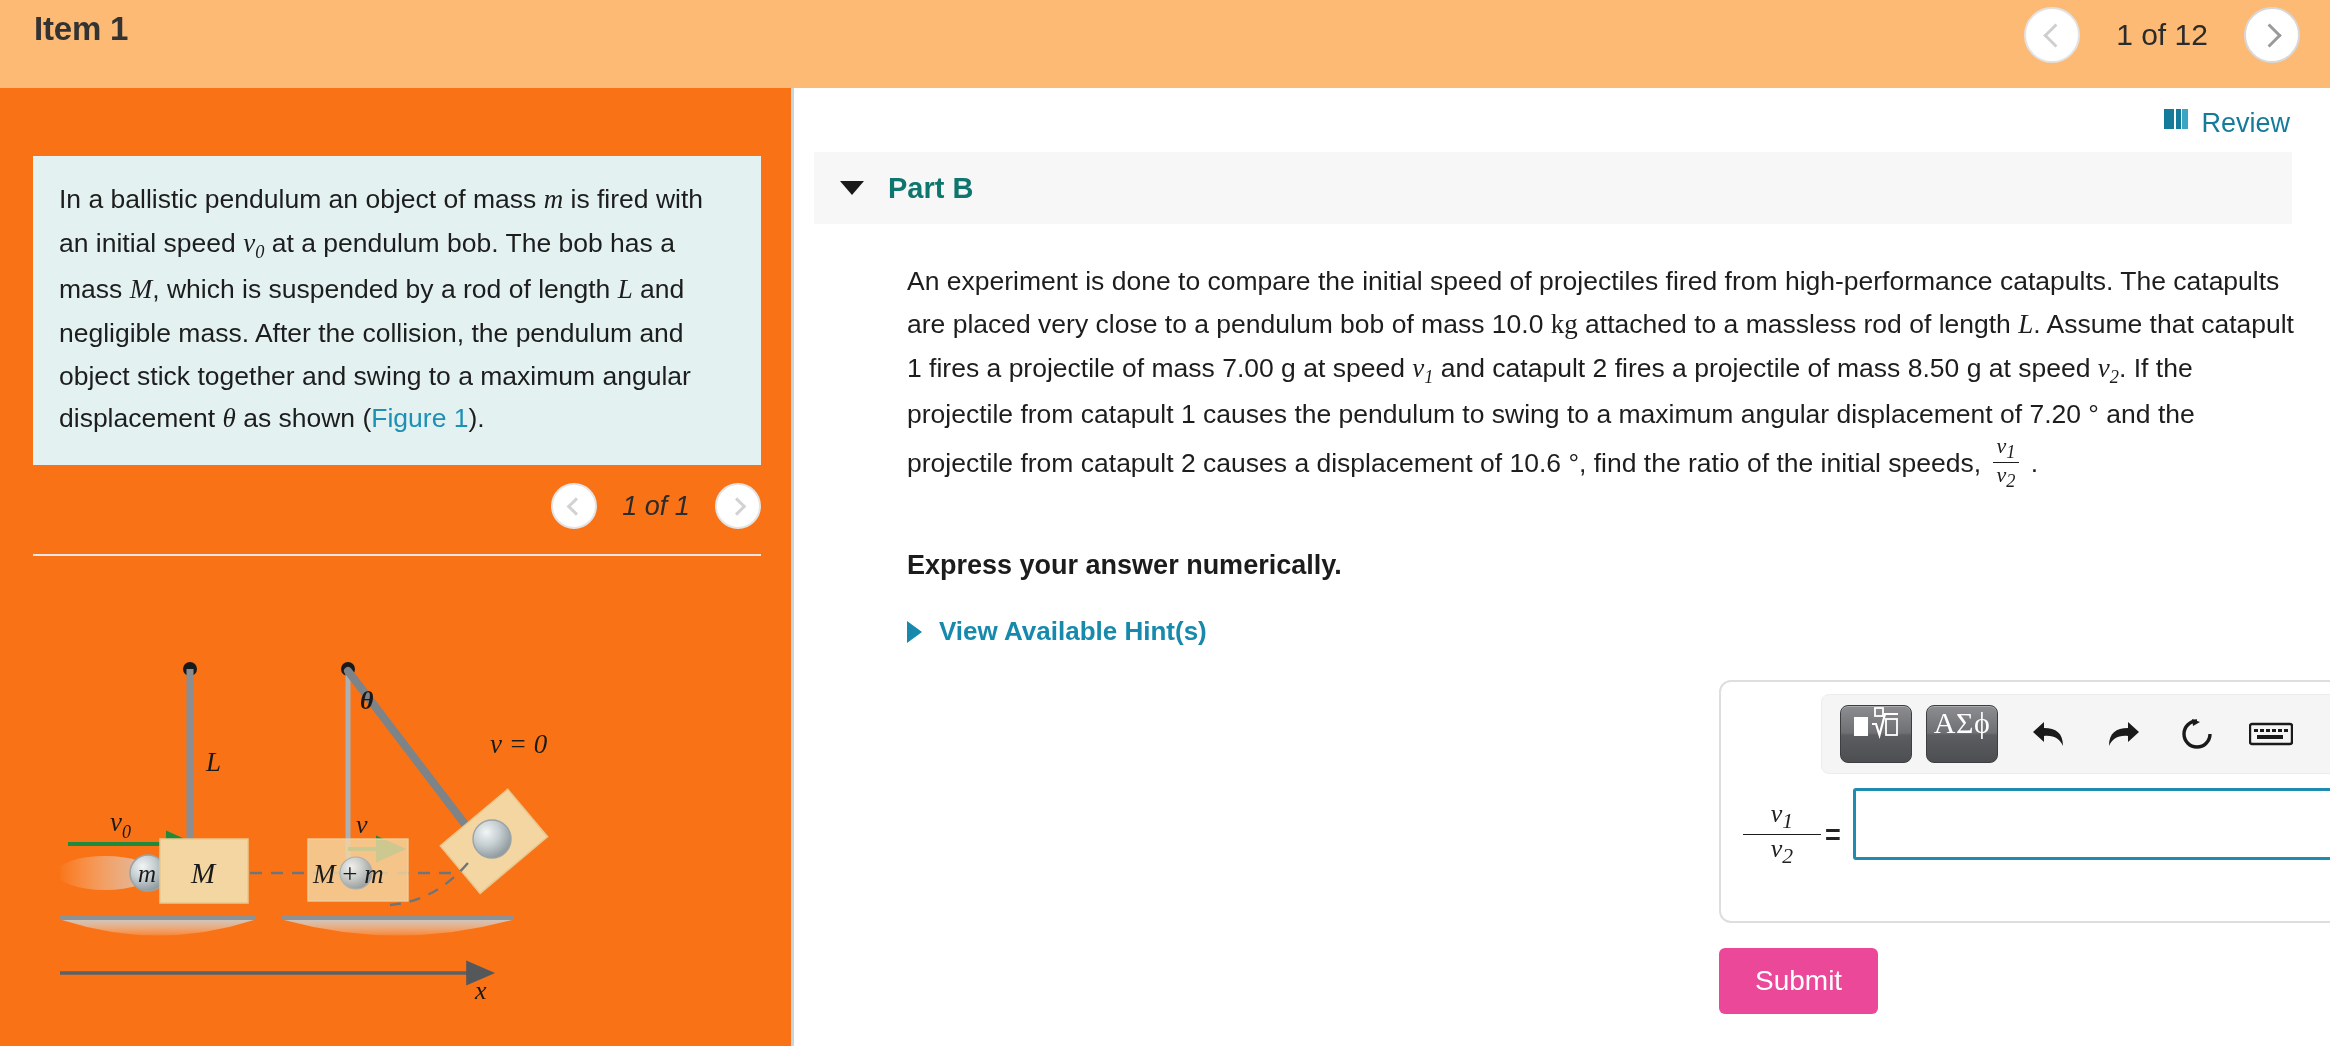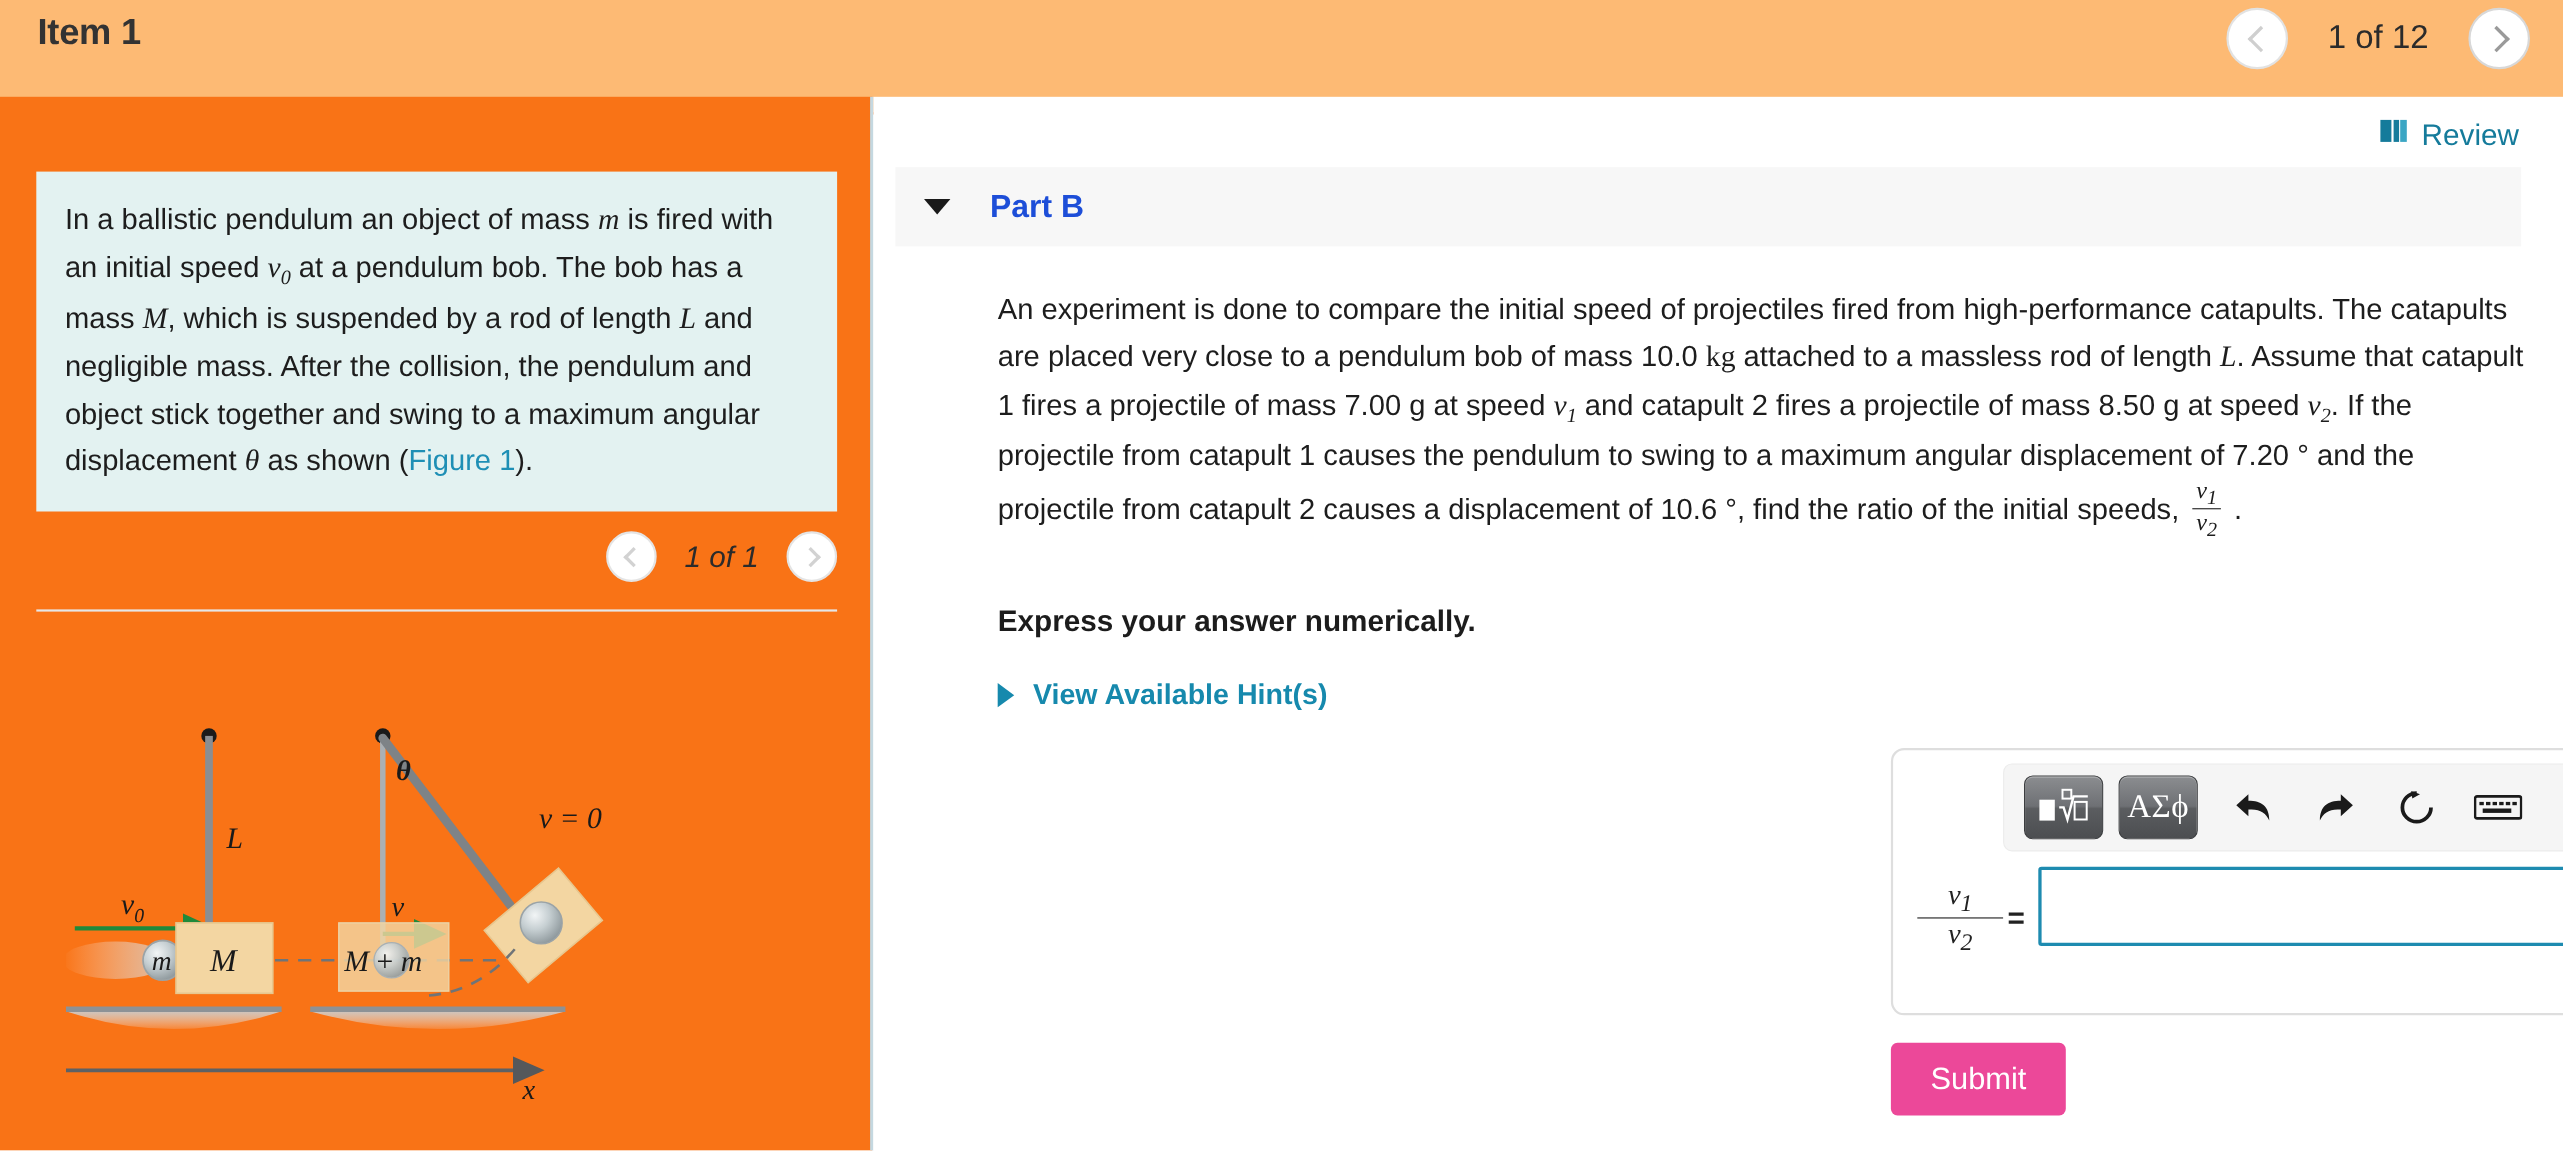--- a/index.html
+++ b/index.html
@@ -89,21 +89,21 @@
   .part-band {
     position: absolute; left: 20px; top: 64px; width: 1478px; height: 72px;
     background: #f7f7f7; display: flex; align-items: center;
   }
   .tri-down {
     margin-left: 26px;
     width: 0; height: 0;
     border-left: 12px solid transparent; border-right: 12px solid transparent;
     border-top: 14px solid #1a1a1a; cursor: pointer;
   }
-  .part-label { margin-left: 36px; font-size: 29px; font-weight: bold; color: #1d4ed8; }
+  .part-label { margin-left: 24px; font-size: 29px; font-weight: bold; color: #0f766e; }
 
   .q-text {
     position: absolute; left: 113px; top: 172px; width: 1390px;
     font-size: 26.5px; line-height: 1.62; color: #1d1d1d;
   }
   .frac {
     display: inline-block; vertical-align: middle;
     font-family: "Liberation Serif", serif; font-style: italic;
     text-align: center; font-size: 22px; line-height: 1.05;
     margin: 0 4px; position: relative; top: -2px;
@@ -132,21 +132,21 @@
   .toolbar {
     position: absolute; left: 100px; top: 12px; width: 630px; height: 80px;
     background: #f5f5f5; border: 1px solid #ececec; border-radius: 8px;
     display: flex; align-items: center; padding: 0 18px; gap: 0;
   }
   .tb-key {
     width: 72px; height: 58px; border-radius: 8px;
     background: linear-gradient(to bottom, #8b8d90 0%, #6e7074 48%, #5b5d60 52%, #4c4e51 100%);
     border: 1px solid #3c3e40;
     box-shadow: inset 0 1px 0 rgba(255,255,255,.28);
-    display:flex; align-items:center; justify-content:center; cursor:pointer;
+    display:flex; justify-content:center; cursor:pointer;
     margin-right: 14px;
   }
   .tb-key.greek { font-family: "Liberation Serif", serif; color:#fff; font-size: 30px; letter-spacing:0.5px; }
   .tb-ico {
     width: 74px; height: 58px; display:flex; align-items:center; justify-content:center;
     cursor:pointer;
   }
   .lhs {
     position: absolute; left: 22px; top: 118px; width: 78px;
     text-align: center;

